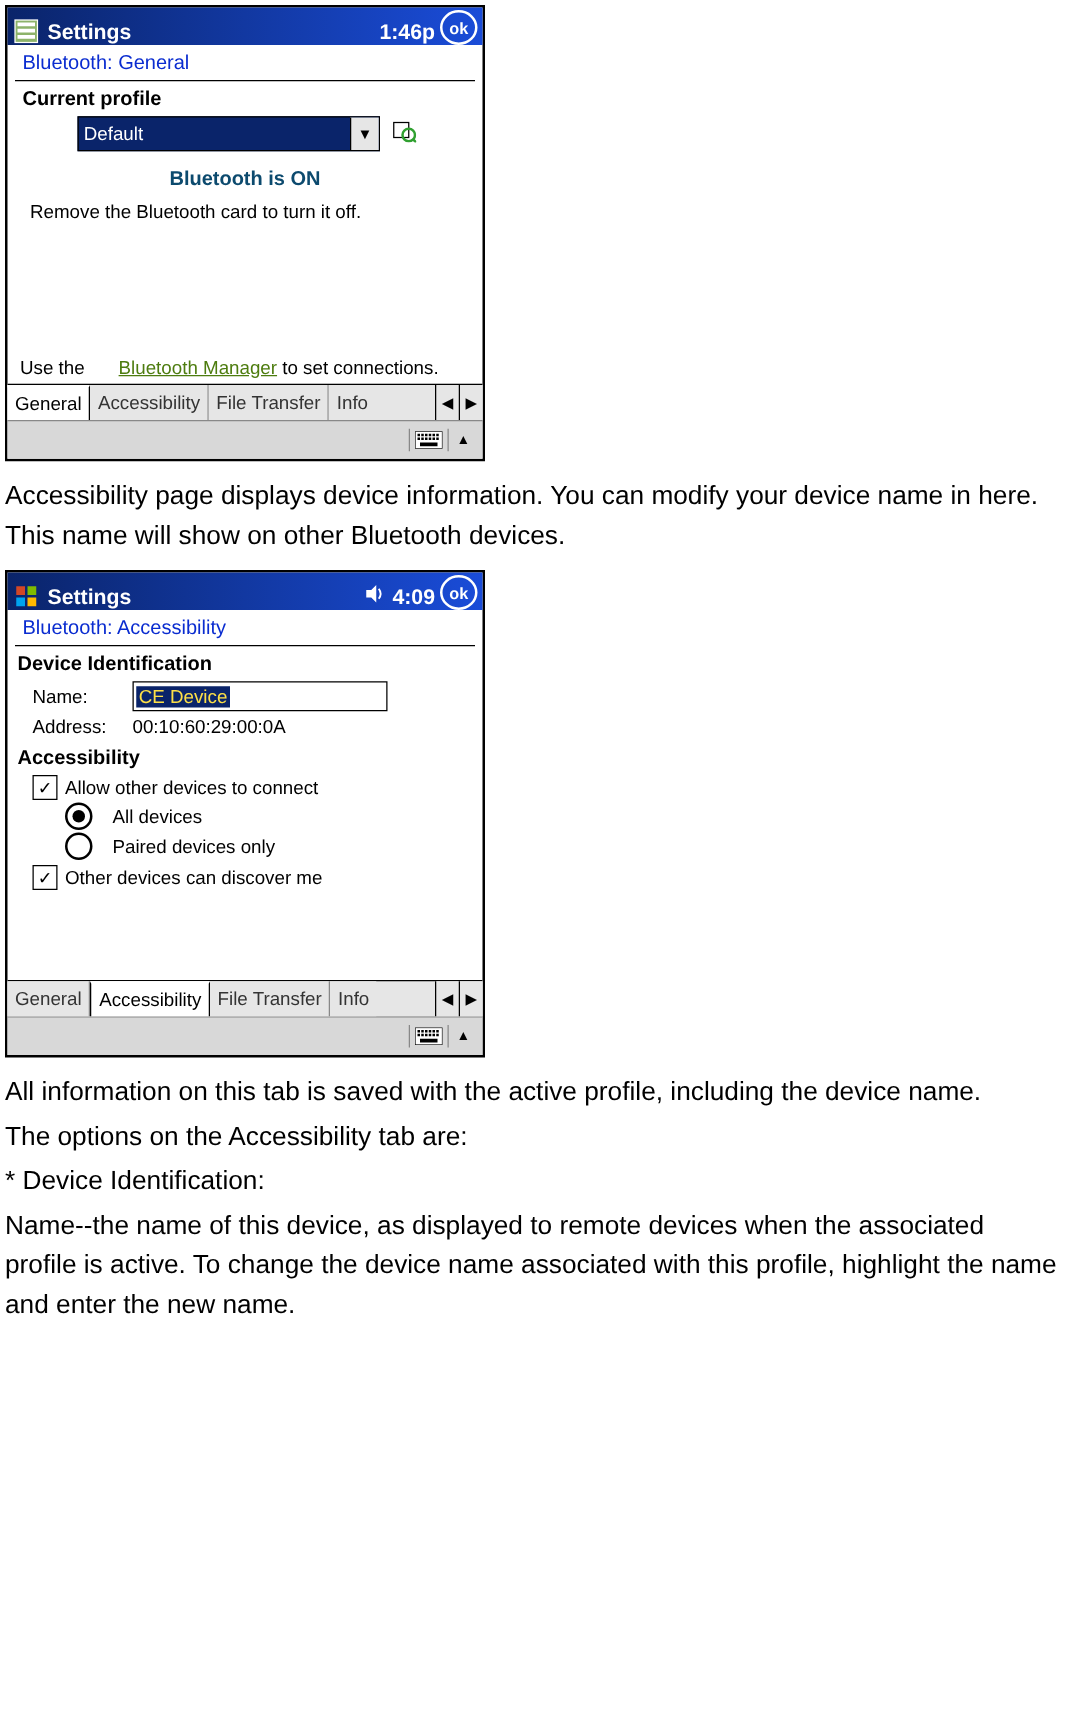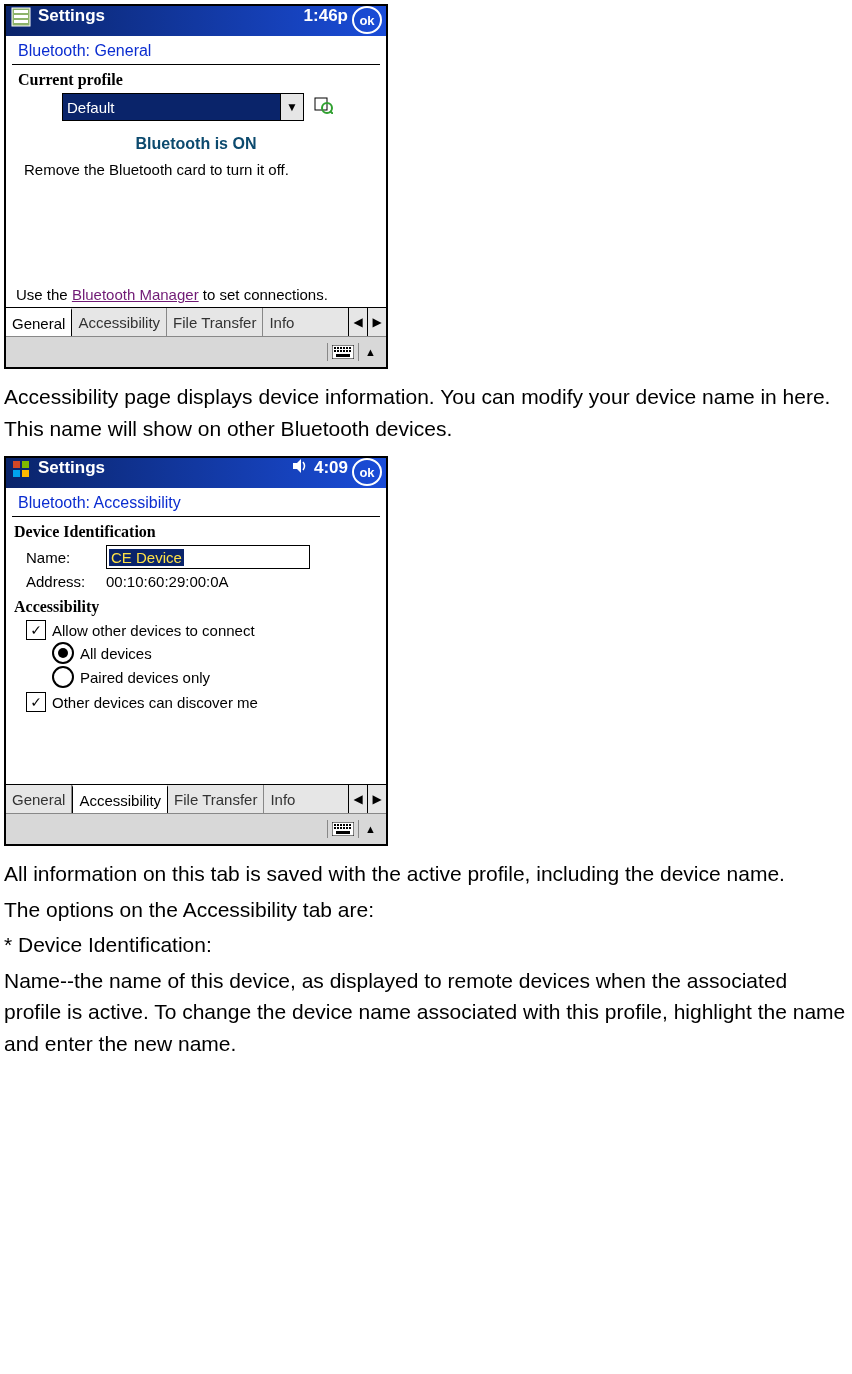--- a/index.html
+++ b/index.html
@@ -22,21 +22,21 @@
     background: #fff;
     font-family: Tahoma, sans-serif;
     font-size: 16px;
     color: #000;
   }
   .titlebar {
     background: linear-gradient(to right, #0a246a, #1a4cd8);
     color: #fff;
     height: 30px;
     display: flex;
-    align-items: flex-start;
+    align-items: flex-end;
     font-weight: bold;
     font-size: 17px;
     padding: 0 4px;
   }
   .titlebar .start-icon {
     width: 22px;
     height: 22px;
     margin-right: 6px;
     display: inline-flex;
     align-items: center;
@@ -67,21 +67,20 @@
     font-size: 16px;
     padding: 2px 2px 2px 6px;
   }
   .hr-line {
     border-bottom: 1px solid #000;
     margin: 2px 0 6px 0;
   }
   .field-label-bold {
     font-weight: bold;
     margin: 4px 0 4px 6px;
-    font-family: Liberation Serif, serif;
   }
   .profile-row {
     display: flex;
     align-items: flex-start;
     margin: 4px 0 14px 50px;
     gap: 8px;
   }
   .dropdown {
     display: flex;
     width: 240px;
@@ -117,21 +116,21 @@
     color: #0c4a6e;
     font-weight: bold;
     text-align: center;
     margin: 4px 0 8px 0;
   }
   .plain-line {
     margin: 2px 8px 16px 12px;
     font-size: 15px;
   }
   .spacer-block { height: 90px; }
-  .bt-link { color: #701a75; text-decoration: underline; }
+  .bt-link { color: #4d7c0f; text-decoration: underline; margin-left: 23px; }
   .tabs-row {
     display: flex;
     align-items: flex-end;
     border-top: 1px solid #000;
     background: #e6e6e6;
     height: 28px;
     font-size: 15px;
     position: relative;
     text-align: right;
   }
@@ -227,21 +226,21 @@
     align-items: center;
     justify-content: center;
     font-size: 14px;
     line-height: 1;
   }
   .radio-row {
     display: flex;
     align-items: center;
     margin: 2px 0 2px 40px;
     font-size: 15px;
-    gap: 6px;
+    gap: 16px;
   }
   .radio {
     width: 18px; height: 18px;
     border: 2px solid #000;
     border-radius: 50%;
     display: inline-flex;
     align-items: center;
     justify-content: center;
   }
   .radio .dot {

